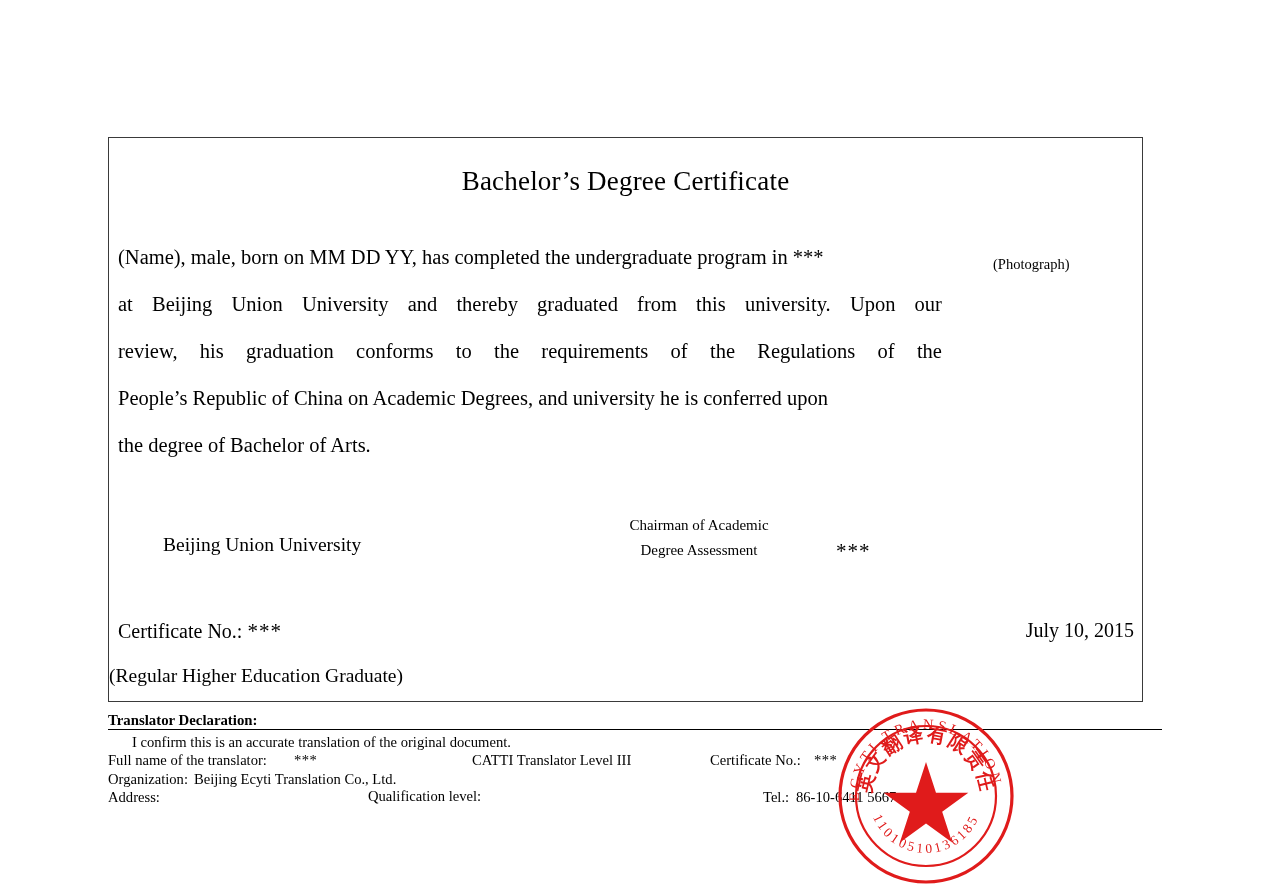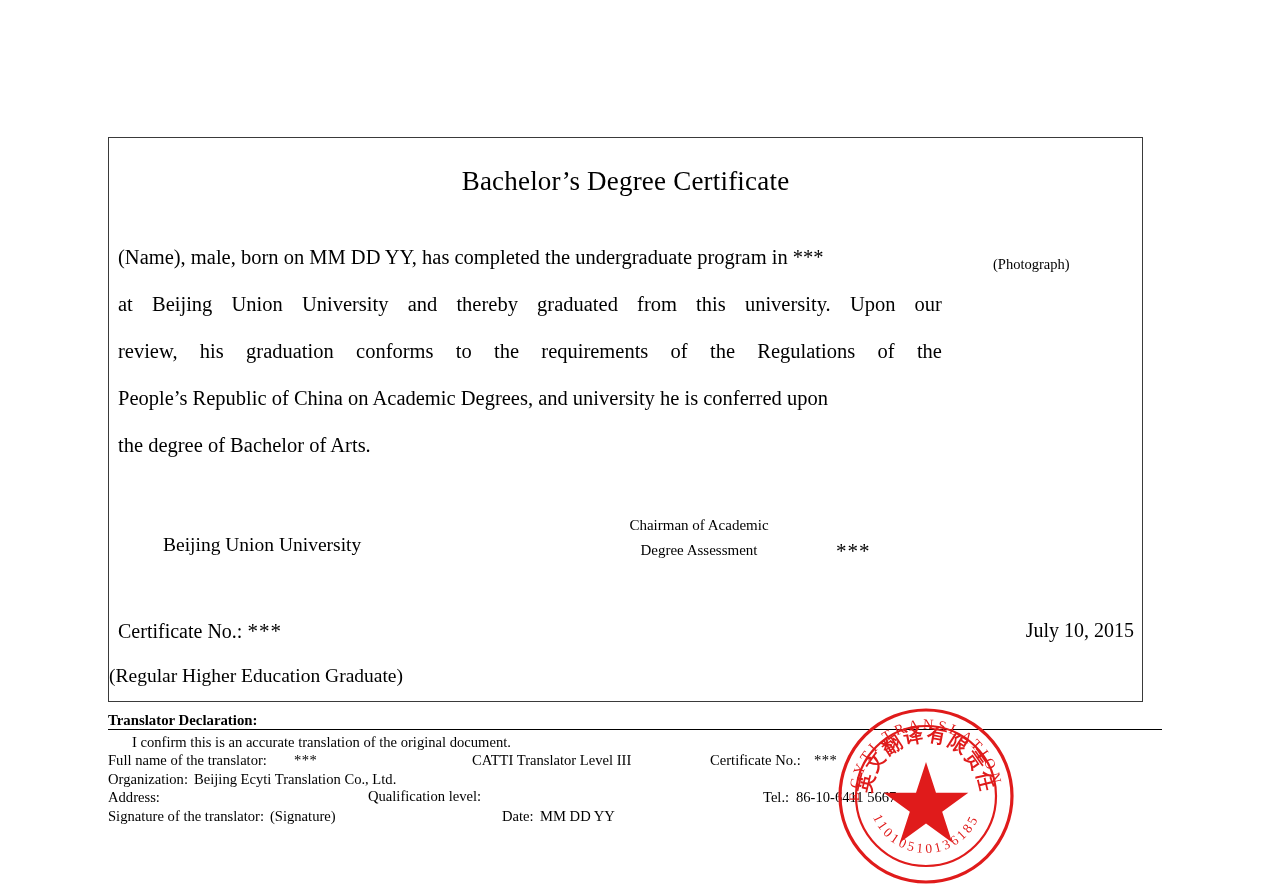--- a/index.html
+++ b/index.html
@@ -268,26 +268,20 @@
       <span class="decl-seg" style="left:0px;">Organization:</span>
       <span class="decl-seg" style="left:86px;">Beijing Ecyti Translation Co., Ltd.</span>
     </div>
 
     <div class="decl-line">
       <span class="decl-seg" style="left:0px;">Address:</span>
       <span class="decl-seg" style="left:655px;">Tel.:</span>
       <span class="decl-seg" style="left:688px;">86-10-6411 5667</span>
     </div>
 
-    <div class="decl-line">
-      <span class="decl-seg" style="left:0px;">Signature of the translator:</span>
-      <span class="decl-seg" style="left:162px;">(Signature)</span>
-      <span class="decl-seg" style="left:394px;">Date:</span>
-      <span class="decl-seg" style="left:432px;">MM DD YY</span>
-    </div>
 
   </div>
 </div>
 
 <div id="declaration-rule"></div>
 
 <div id="company-seal">
   <svg width="178" height="178" viewBox="0 0 178 178" xmlns="http://www.w3.org/2000/svg">
     <defs>
       <path id="arc-outer" d="M 22,89 A 67,67 0 0 1 156,89"></path>

